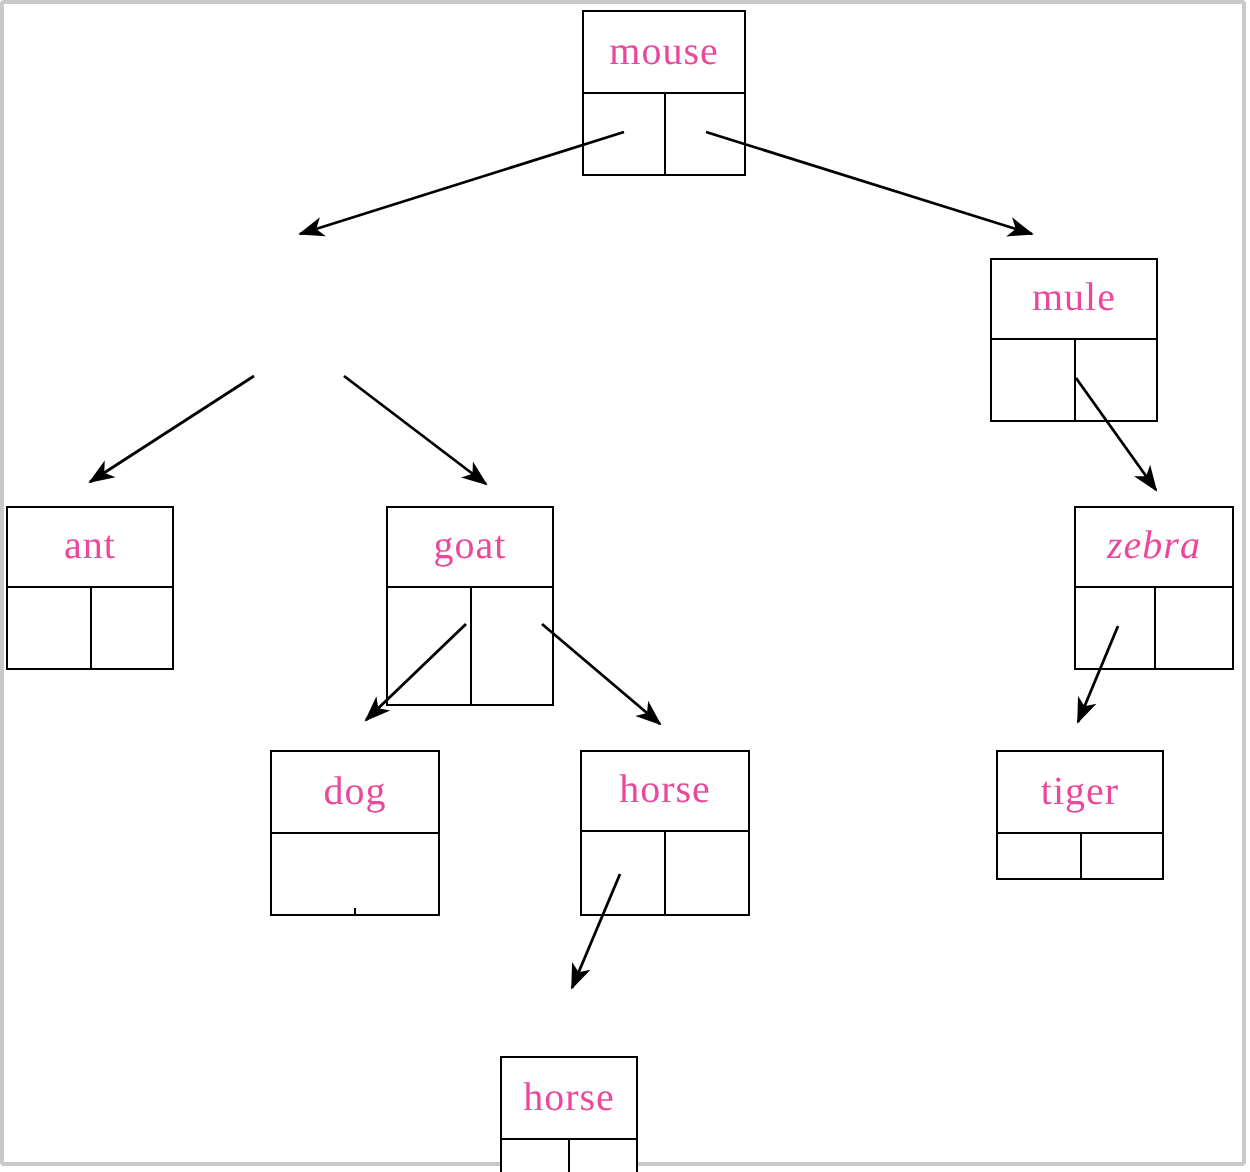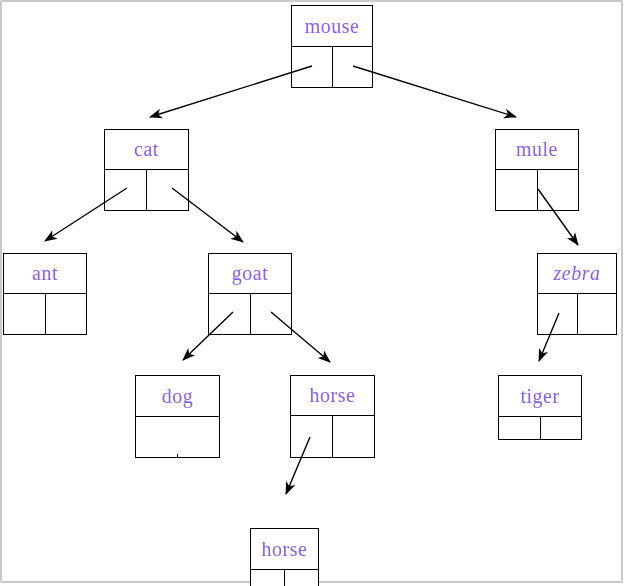--- a/index.html
+++ b/index.html
@@ -35,21 +35,21 @@
     flex-direction: column;
     z-index: 2;
   }
   .node .label {
     box-sizing: border-box;
     border-bottom: 1.5px solid #000000;
     display: flex;
     align-items: center;
     justify-content: center;
     font-size: 20px;
-    color: #8b5cf6;
+    color: #ec4899;
     letter-spacing: 0.5px;
     text-align: right;
   }
   .node .cells {
     flex: 1;
     display: flex;
   }
   .node .cell {
     flex: 1;
     box-sizing: border-box;
@@ -73,45 +73,38 @@
   <div id="frame"></div>
 
   <div class="node" style="left:291px; top:5px; width:82px; height:83px;">
     <div class="label" style="height:41px;">mouse</div>
     <div class="cells">
       <div class="cell left"></div>
       <div class="cell right"></div>
     </div>
   </div>
 
-  <div class="node" style="left:104px; top:129px; width:85px; height:82px;">
-    <div class="label" style="height:40px;">cat</div>
-    <div class="cells">
-      <div class="cell left"></div>
-      <div class="cell right"></div>
-    </div>
-  </div>
 
   <div class="node" style="left:495px; top:129px; width:84px; height:82px;">
     <div class="label" style="height:40px;">mule</div>
     <div class="cells">
       <div class="cell left"></div>
       <div class="cell right"></div>
     </div>
   </div>
 
   <div class="node" style="left:3px; top:253px; width:84px; height:82px;">
     <div class="label" style="height:40px;">ant</div>
     <div class="cells">
       <div class="cell left"></div>
       <div class="cell right"></div>
     </div>
   </div>
 
-  <div class="node" style="left:208px; top:253px; width:84px; height:82px;">
+  <div class="node" style="left:193px; top:253px; width:84px; height:100px;">
     <div class="label" style="height:40px;">goat</div>
     <div class="cells">
       <div class="cell left"></div>
       <div class="cell right"></div>
     </div>
   </div>
 
   <div class="node" style="left:537px; top:253px; width:80px; height:82px;">
     <div class="label" style="height:40px;font-style:italic;">zebra</div>
     <div class="cells">

